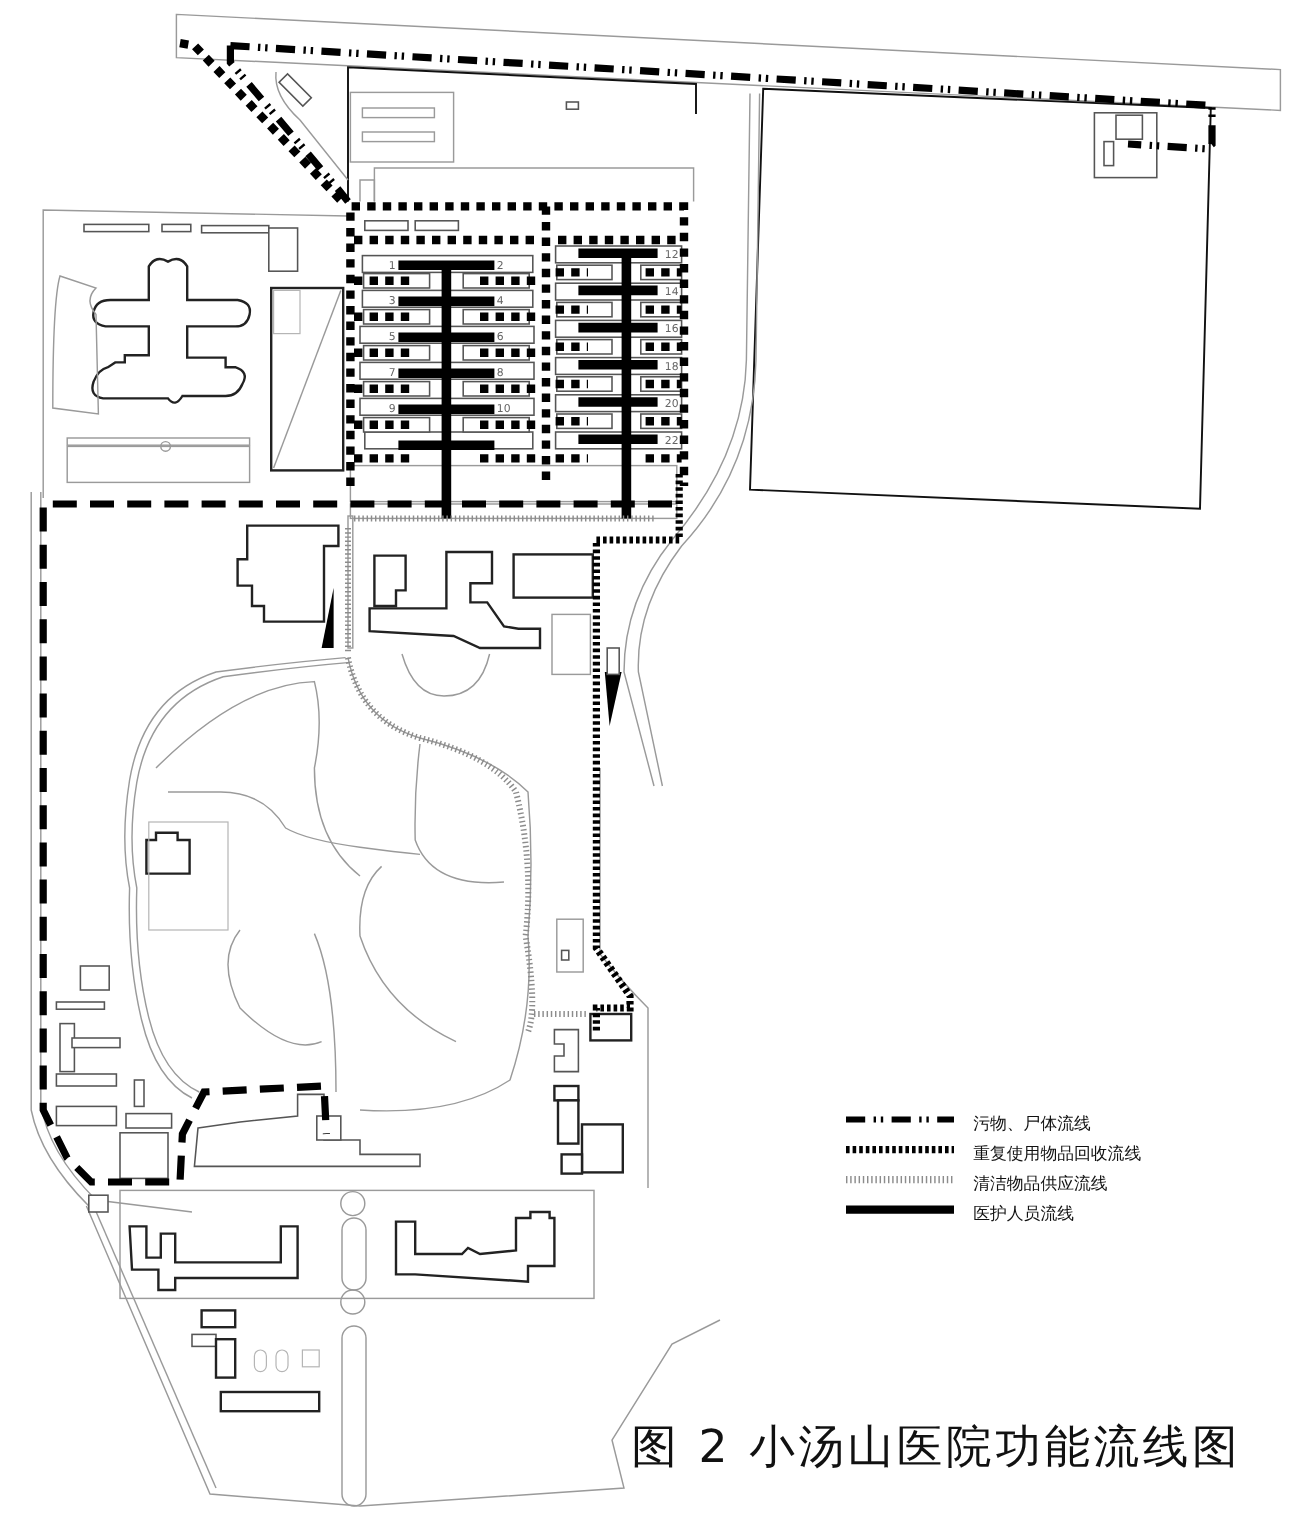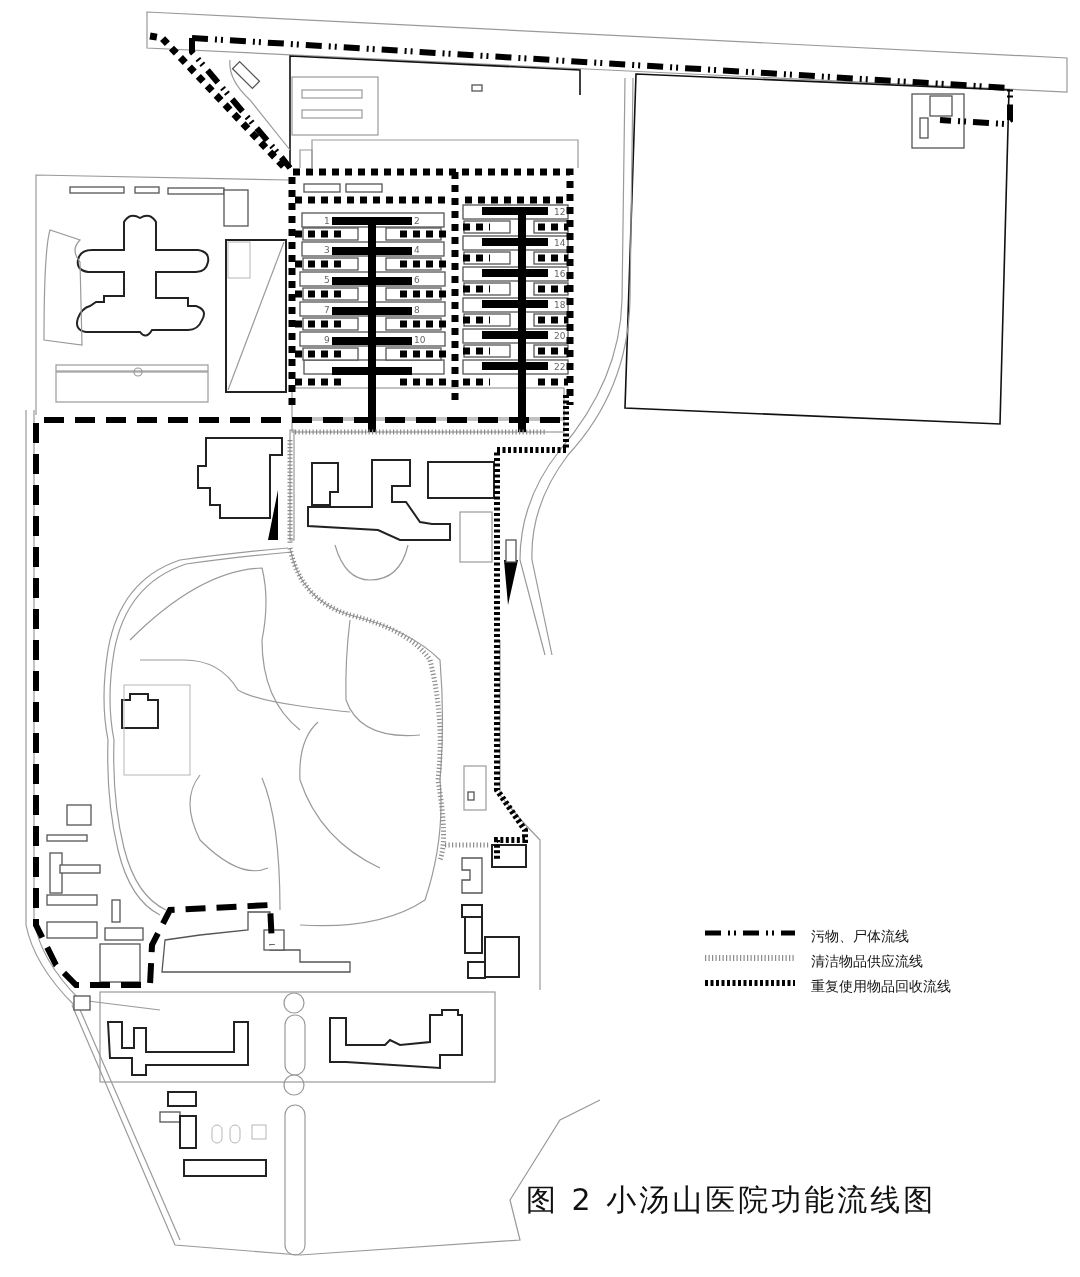--- a/index.html
+++ b/index.html
@@ -16,21 +16,21 @@
   .recycle { fill: none; stroke: #000; stroke-width: 6; stroke-dasharray: 3 2.5; }
   .clean { fill: none; stroke: #8c8c8c; stroke-width: 5; stroke-dasharray: 1.2 2.3; }
   .patient { fill: none; stroke: #000; stroke-width: 7; stroke-dasharray: 7 6; }
   .staff { fill: none; stroke: #000; stroke-width: 8; }
   .wardnum { font-size: 9px; fill: #666; }
 
   .legend { position: absolute; left: 705px; top: 928px; width: 300px; }
   .legend-row { display: flex; align-items: flex-start; height: 25px; }
   .legend-swatch { width: 90px; height: 10px; margin-right: 16px; flex: none; }
   .legend-label { font-size: 14px; color: #111; white-space: nowrap; }
-  .caption { position: absolute; left: 526px; top: 1180px; font-size: 30px;
+  .caption { position: absolute; left: 526px; top: 1180px; font-size: 38px;
              color: #111; letter-spacing: 3px; white-space: nowrap; font-weight: normal; }
 </style>
 </head>
 <body>
 
 <svg id="map" viewBox="0 0 1080 1277" xmlns="http://www.w3.org/2000/svg">
 
   <g>
     <polygon class="thin" points="147,12 1067,58 1067,92 147,48"></polygon>
   </g>
@@ -281,25 +281,31 @@
 
 <div class="legend">
   <div class="legend-row">
     <svg class="legend-swatch" viewBox="0 0 90 10">
         <line x1="0" y1="5" x2="90" y2="5" stroke="#000" stroke-width="5" stroke-dasharray="16 7 2 4 2 7"></line>
       </svg>
     <span class="legend-label">污物、尸体流线</span>
   </div>
   <div class="legend-row">
     <svg class="legend-swatch" viewBox="0 0 90 10">
+        <line x1="0" y1="5" x2="90" y2="5" stroke="#000" stroke-width="6" stroke-dasharray="3 2.5"></line>
+      </svg>
+    <span class="legend-label">重复使用物品回收流线</span>
+  </div>
+  <div class="legend-row">
+    <svg class="legend-swatch" viewBox="0 0 90 10">
         <line x1="0" y1="5" x2="90" y2="5" stroke="#8c8c8c" stroke-width="6" stroke-dasharray="1.2 2.3"></line>
       </svg>
     <span class="legend-label">清洁物品供应流线</span>
   </div>
   <div class="legend-row">
     <svg class="legend-swatch" viewBox="0 0 90 10">
-        <line x1="0" y1="5" x2="90" y2="5" stroke="#000" stroke-width="6" stroke-dasharray="3 2.5"></line>
+        <line x1="0" y1="5" x2="90" y2="5" stroke="#000" stroke-width="7"></line>
       </svg>
-    <span class="legend-label">重复使用物品回收流线</span>
+    <span class="legend-label">医护人员流线</span>
   </div>
 </div>
 
 <div class="caption">图 2  小汤山医院功能流线图</div>
 
 </body></html>

